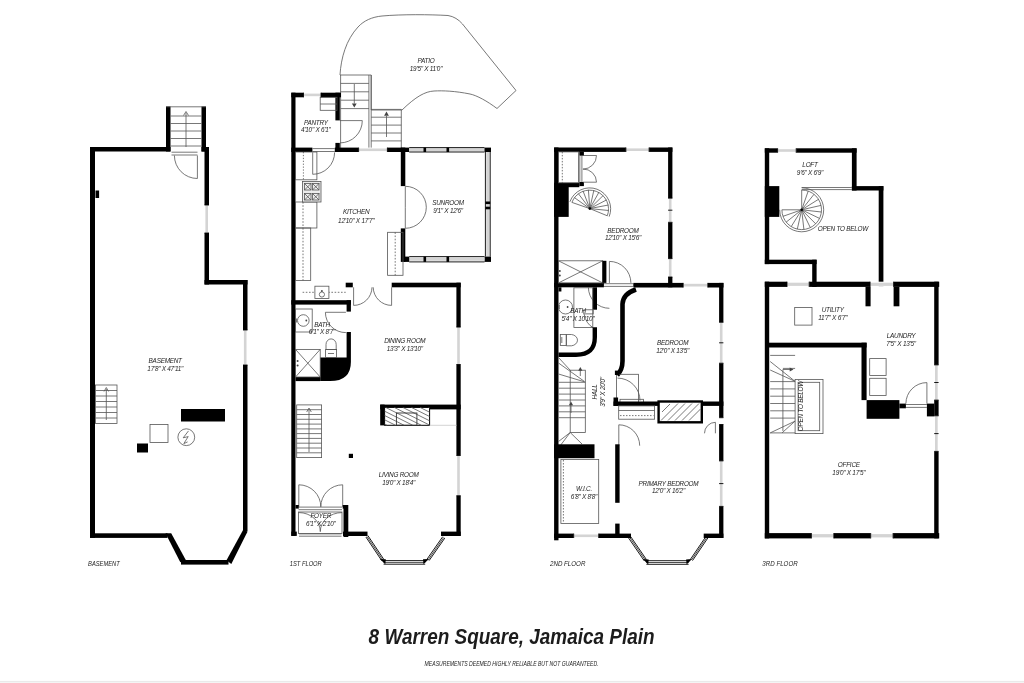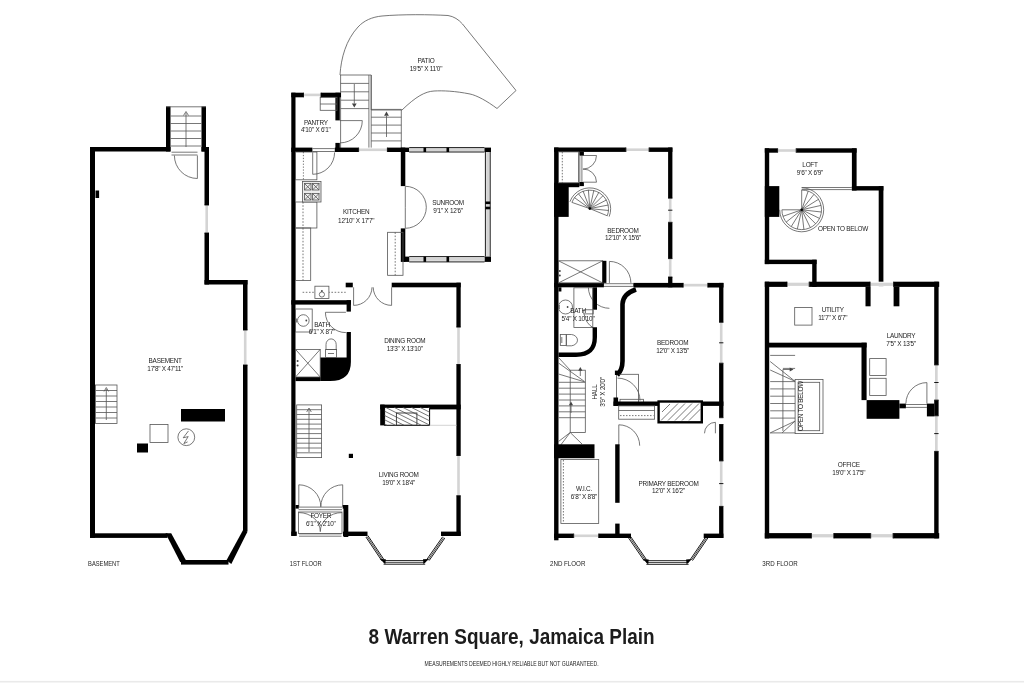--- a/index.html
+++ b/index.html
@@ -1,16 +1,16 @@
 <!DOCTYPE html>
 <html><head>
 <meta charset="utf-8">
 <style>
   html,body{margin:0;padding:0;background:#fff;}
-  #page{position:relative;width:1024px;height:683px;background:#fef9c3;overflow:hidden;}
+  #page{position:relative;width:1024px;height:683px;background:#fef9c3;overflow:hidden;font-style:italic;}
   svg{position:absolute;left:0;top:0;}
   text{font-family:"Liberation Sans",sans-serif;fill:#1c1c1c;}
   .rm{font-size:6.4px;letter-spacing:-.25px;}
   .fl{font-size:6.6px;letter-spacing:0px;}
   .w{fill:#000;}
   .tl{stroke:#555;stroke-width:.8;fill:none;}
   .tk{stroke:#000;stroke-width:.9;fill:none;}
   .gl{fill:#d4d4d4;}
 </style>
 </head>

